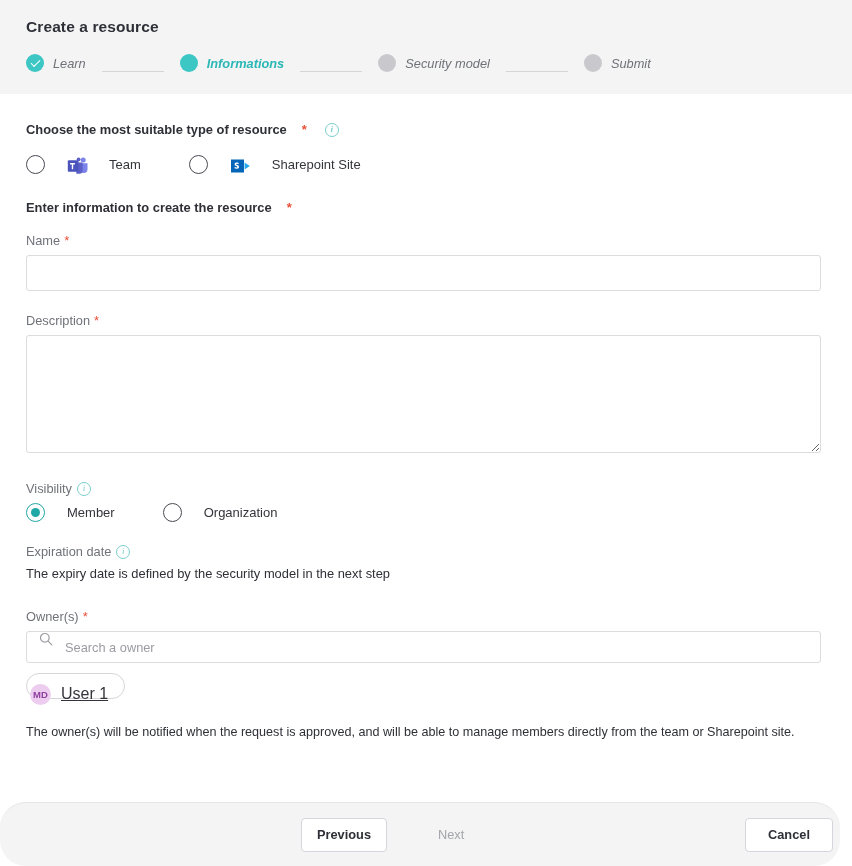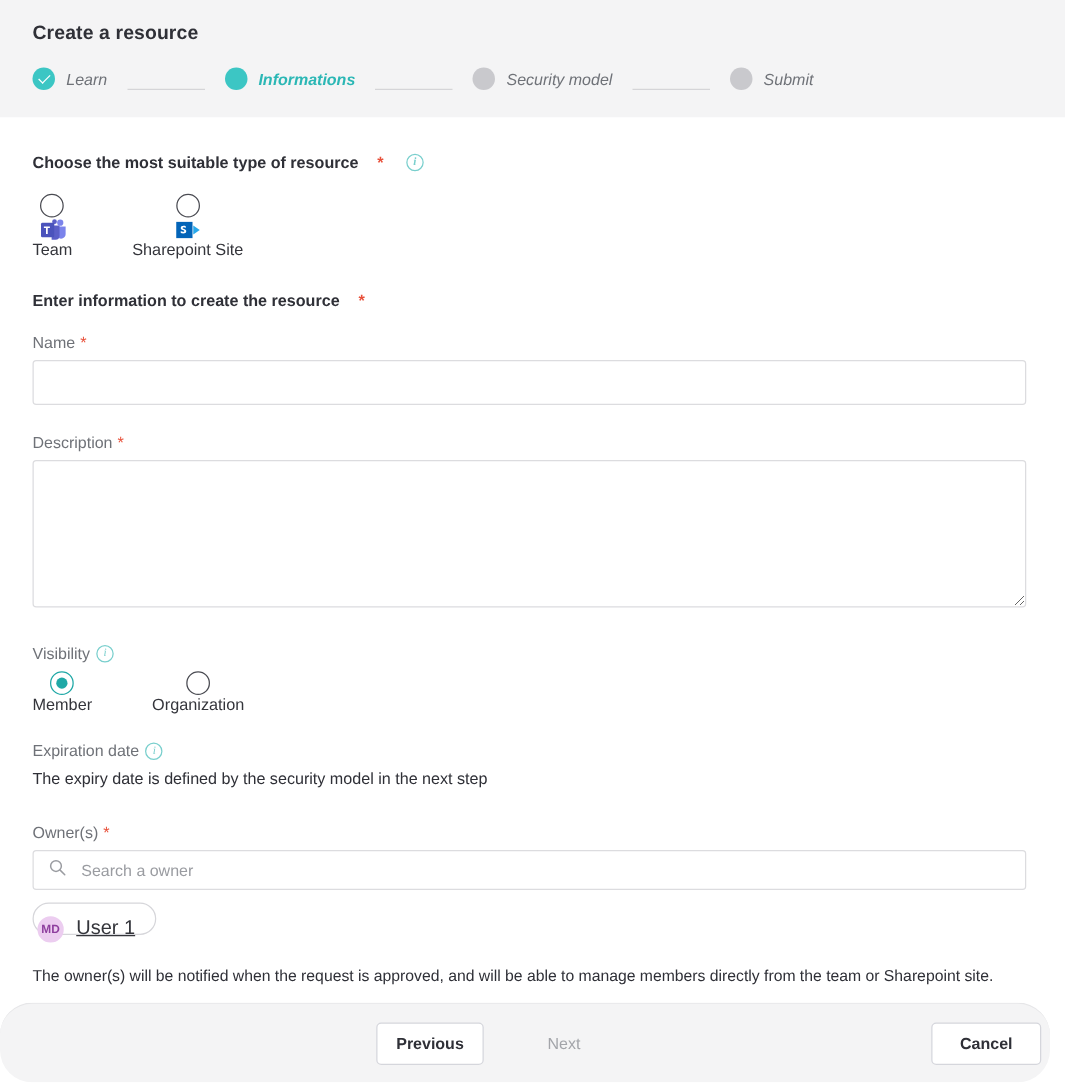--- a/index.html
+++ b/index.html
@@ -93,21 +93,21 @@
     font-size: 9px;
     font-style: italic;
     font-family: "Liberation Serif", serif;
     align-items: center; justify-content: center;
     line-height: 1;
     margin-left: 3px;
     flex: 0 0 auto;
   }
 
   .radio-row { display: flex; align-items: center; gap: 0; margin-bottom: 26px; }
-  .radio-opt { display: flex; align-items: center; gap: 0; flex-direction: column; }
+  .radio-opt { display: flex; align-items: center; gap: 22px; }
   .radio-opt + .radio-opt { margin-left: 48px; }
   .radio {
     width: 19px; height: 19px;
     border-radius: 50%;
     border: 1.6px solid #4a4b52;
     background: #fff;
     flex: 0 0 auto;
     display: flex; align-items: center; justify-content: center;
   }
   .radio.teal { border-color: #1fa8a6; }
@@ -142,21 +142,21 @@
     margin-bottom: 24px;
   }
   .static-text { font-size: 12.9px; color: #2f3037; }
 
   .search-wrap {
     position: relative;
     width: 795px; height: 32px;
     border: 1px solid #dcdcdf;
     border-radius: 3px;
     background: #fff;
-    display: flex; align-items: center;
+    display: flex; 
     padding-left: 12px;
     gap: 10px;
   }
   .search-input {
     border: none; outline: none;
     font-size: 12.8px;
     color: #2f3037;
     font-family: "Liberation Sans", sans-serif;
     background: transparent;
     flex: 1;

